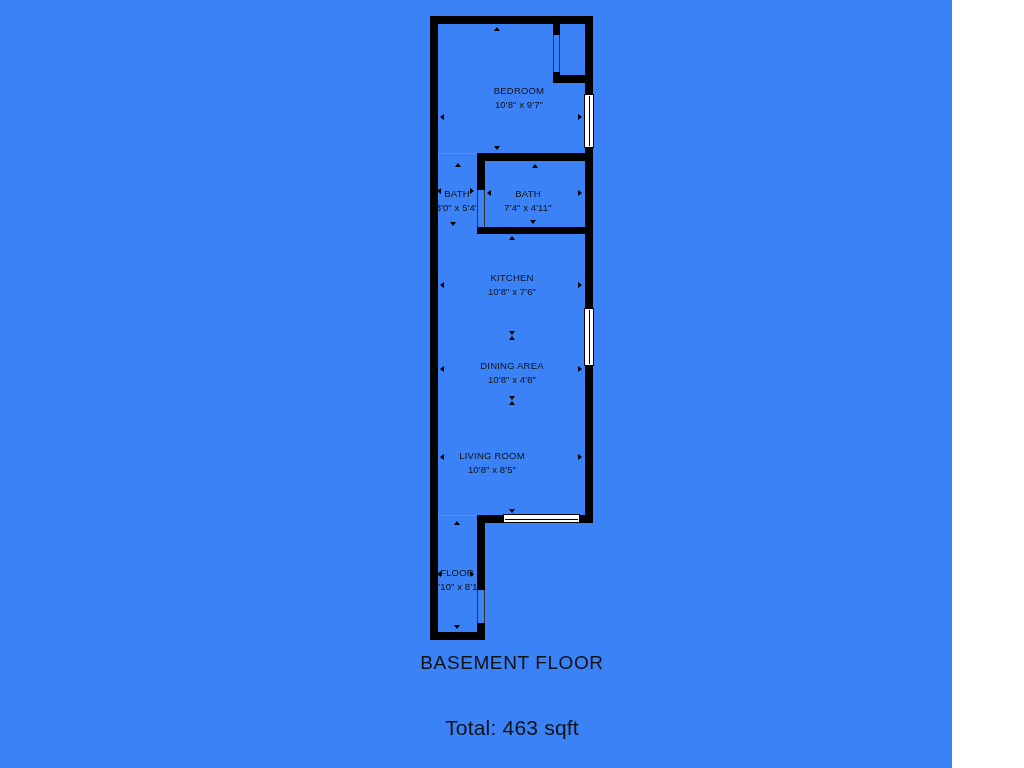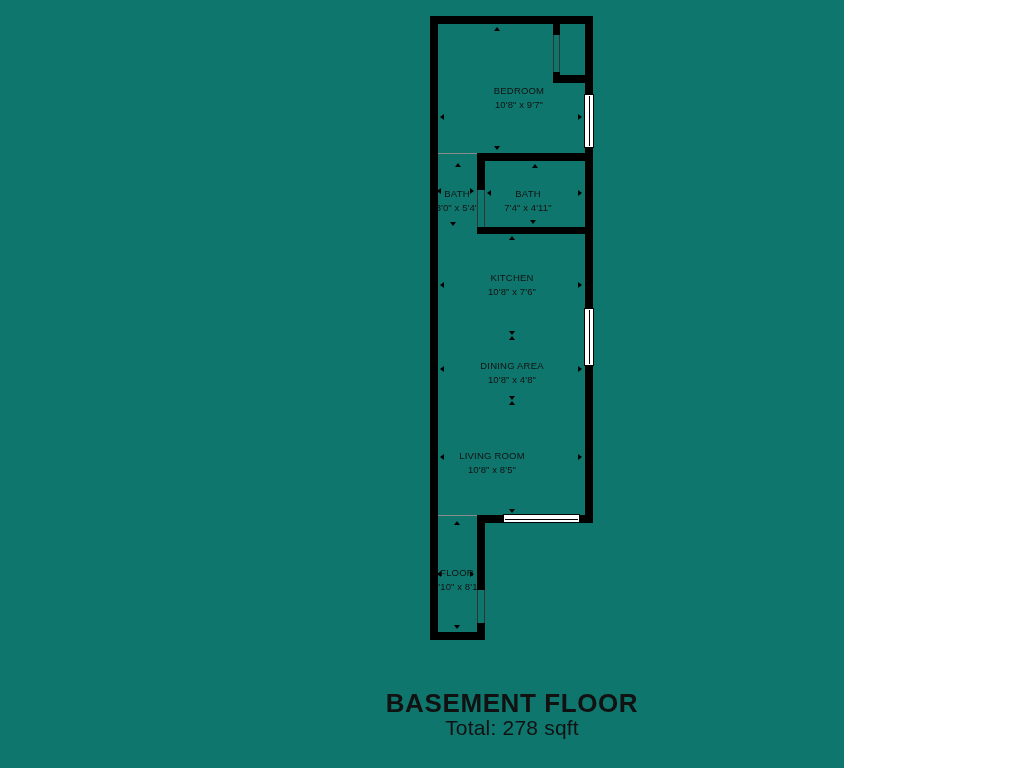--- a/index.html
+++ b/index.html
@@ -1,16 +1,16 @@
 <!DOCTYPE html>
 <html><head>
 <meta charset="utf-8">
 <style>
   html,body{margin:0;padding:0;background:#fff;}
-  .canvas{position:relative;width:844px;height:768px;background:#0f766e;overflow:hidden;
+  .canvas{position:relative;width:952px;height:768px;background:#3b82f6;overflow:hidden;
           font-family:"Liberation Sans",sans-serif;}
   
   .wall{position:absolute;background:#000;z-index:3;}
   
   .door-v{position:absolute;background:transparent;border-left:1px solid #333;border-right:1px solid #333;z-index:4;}
   .opening-line{position:absolute;height:1px;background:#8a8a8a;z-index:2;}
   
   .window{position:absolute;background:#fff;border:1px solid #000;z-index:4;box-sizing:border-box;}
   .window.v::after{content:"";position:absolute;left:50%;top:1px;bottom:1px;width:1px;background:#000;}
   .window.h::after{content:"";position:absolute;top:50%;left:1px;right:1px;height:1px;background:#000;}
@@ -23,21 +23,21 @@
   
   .ext{position:absolute;width:6px;height:9px;z-index:5;}
   .ext::before{content:"";position:absolute;top:0;left:0;border-left:3px solid transparent;border-right:3px solid transparent;border-top:4px solid #000;}
   .ext::after{content:"";position:absolute;bottom:0;left:0;border-left:3px solid transparent;border-right:3px solid transparent;border-bottom:4px solid #000;}
   
   .room-label{position:absolute;transform:translateX(-50%);text-align:center;z-index:1;
               font-size:9.5px;line-height:14px;letter-spacing:.2px;color:#111;white-space:nowrap;}
   .room-label .dims{letter-spacing:.1px;}
   
   .floor-title{position:absolute;left:512px;transform:translateX(-50%);color:#111;white-space:nowrap;z-index:1;}
-  .floor-title.name{top:688px;font-size:26px;font-weight:700;letter-spacing:.6px;}
+  .floor-title.name{top:652px;font-size:19px;font-weight:400;letter-spacing:.6px;}
   .floor-title.total{top:716px;font-size:21px;font-weight:500;letter-spacing:.2px;}
 </style>
 </head>
 <body>
 
 <div class="canvas">
 
   <div class="wall" style="left:430px;top:16px;width:163px;height:8px;"></div>
   <div class="wall" style="left:430px;top:16px;width:8px;height:624px;"></div>
   <div class="wall" style="left:585px;top:16px;width:8px;height:507px;"></div>
@@ -124,15 +124,15 @@
   <div class="room-label" style="left:492px;top:449px;">
     <div class="name">LIVING ROOM</div>
     <div class="dims">10'8" x 8'5"</div>
   </div>
   <div class="room-label" style="left:457px;top:566px;">
     <div class="name">FLOOR</div>
     <div class="dims">2'10" x 8'1"</div>
   </div>
 
   <div class="floor-title name">BASEMENT FLOOR</div>
-  <div class="floor-title total">Total: 278 sqft</div>
+  <div class="floor-title total">Total: 463 sqft</div>
 
 </div>
 
 </body></html>

